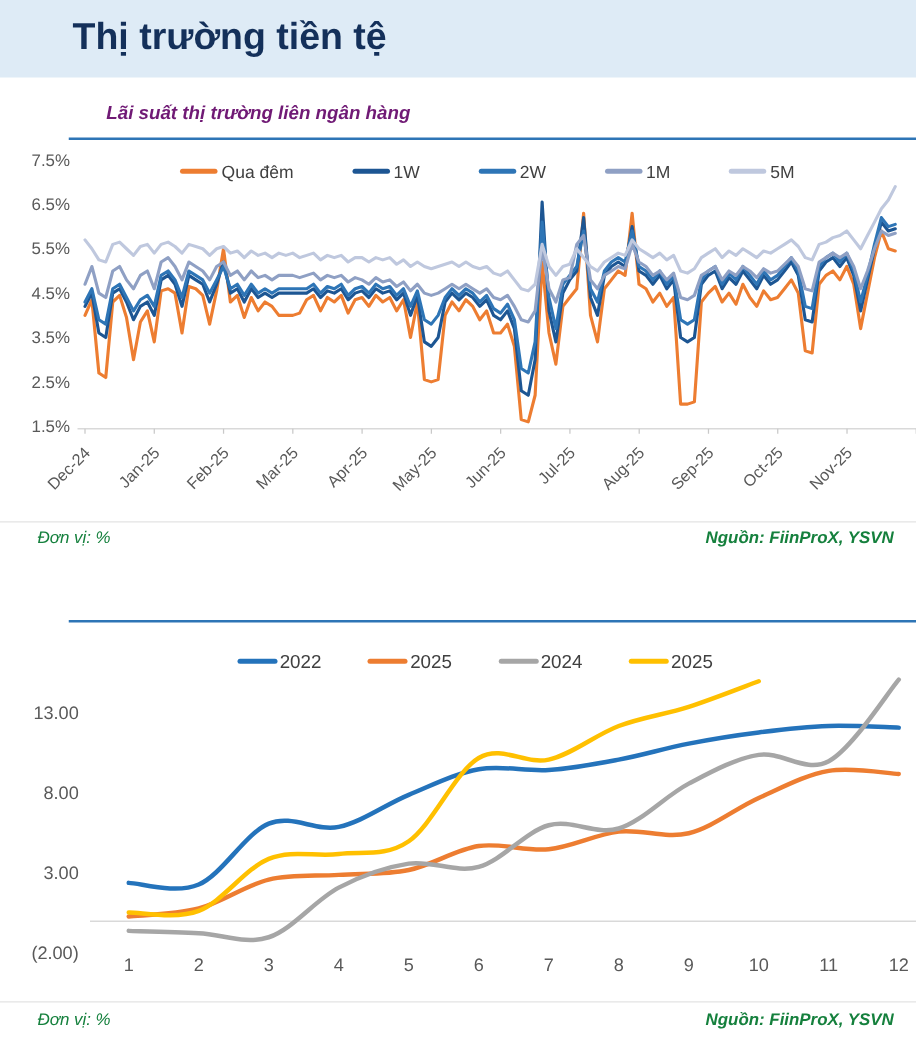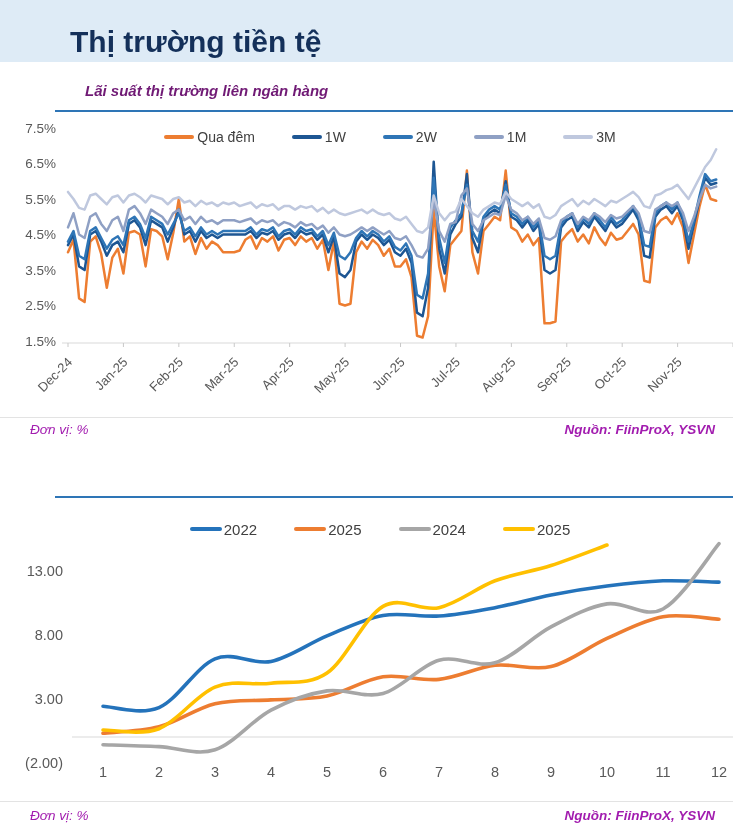--- a/index.html
+++ b/index.html
@@ -1,45 +1,45 @@
 <!DOCTYPE html>
 <html><head>
 <meta charset="utf-8">
 <style>
   html,body{margin:0;padding:0;background:#ffffff;}
   body{width:733px;height:839px;position:relative;overflow:hidden;
        font-family:"Liberation Sans", sans-serif;}
   .page{position:absolute;left:0;top:0;width:733px;height:839px;}
 
   .banner{position:absolute;left:0;top:0;width:733px;height:62px;background:#DEEBF6;}
-  .banner h1{margin:12px;position:absolute;left:58px;top:13px;font-size:30px;line-height:34px;
+  .banner h1{margin:0;position:absolute;left:58px;top:13px;font-size:30px;line-height:34px;
              font-weight:bold;color:#14305A;letter-spacing:0px;}
 
   .chart-title{position:absolute;left:85px;font-size:15px;font-weight:bold;font-style:italic;
                color:#701a75;white-space:nowrap;}
   .title-rule{position:absolute;left:55px;width:678px;height:2px;background:#2E75B6;}
 
   .legend{position:absolute;display:flex;justify-content:center;align-items:center;}
   .legend .item{display:flex;align-items:center;}
   .legend .swatch{display:inline-block;border-radius:2px;}
   .legend .lbl{color:#404040;white-space:nowrap;}
-  .legend1{left:60px;top:128px;width:660px;height:18px;gap:37px;}
+  .legend1{left:60px;top:128px;width:660px;height:18px;gap:47px;}
   .legend1 .swatch{width:30px;height:4px;margin-right:3px;}
   .legend1 .lbl{font-size:14px;}
   .legend2{left:60px;top:519px;width:640px;height:20px;gap:37px;}
   .legend2 .swatch{width:32px;height:4px;margin-right:2px;}
   .legend2 .lbl{font-size:15px;}
 
   svg.chart{position:absolute;left:0;width:733px;overflow:visible;}
   #chart1-svg{top:115px;height:300px;}
   #chart2-svg{top:505px;height:300px;}
 
   .sep{position:absolute;left:0;width:733px;height:1px;background:#E3E3E3;}
   .footer{position:absolute;left:0;width:733px;height:18px;font-style:italic;
-          font-size:13.5px;color:#a21caf;}
+          font-size:13.5px;color:#15803d;}
   .footer .unit{position:absolute;left:30px;top:0;}
   .footer .src{position:absolute;right:18px;top:0;font-weight:bold;}
 
   text{font-family:"Liberation Sans", sans-serif;}
 </style>
 </head>
 <body>
 
 <div class="page">
 
@@ -62,21 +62,21 @@
       <span class="item">
         <span class="swatch" style="background: rgb(46, 117, 182);"></span>
         <span class="lbl">2W</span>
       </span>
       <span class="item">
         <span class="swatch" style="background: rgb(143, 160, 196);"></span>
         <span class="lbl">1M</span>
       </span>
       <span class="item">
         <span class="swatch" style="background: rgb(191, 200, 222);"></span>
-        <span class="lbl">3M</span>
+        <span class="lbl">5M</span>
       </span>
     </div>
 
   <svg id="chart1-svg" class="chart" viewBox="0 0 733 300">
       <text x="56" y="17.5" text-anchor="end" font-size="13.5" fill="#595959">7.5%</text>
       <text x="56" y="53" text-anchor="end" font-size="13.5" fill="#595959">6.5%</text>
       <text x="56" y="88.5" text-anchor="end" font-size="13.5" fill="#595959">5.5%</text>
       <text x="56" y="124" text-anchor="end" font-size="13.5" fill="#595959">4.5%</text>
       <text x="56" y="159.5" text-anchor="end" font-size="13.5" fill="#595959">3.5%</text>
       <text x="56" y="195" text-anchor="end" font-size="13.5" fill="#595959">2.5%</text>

